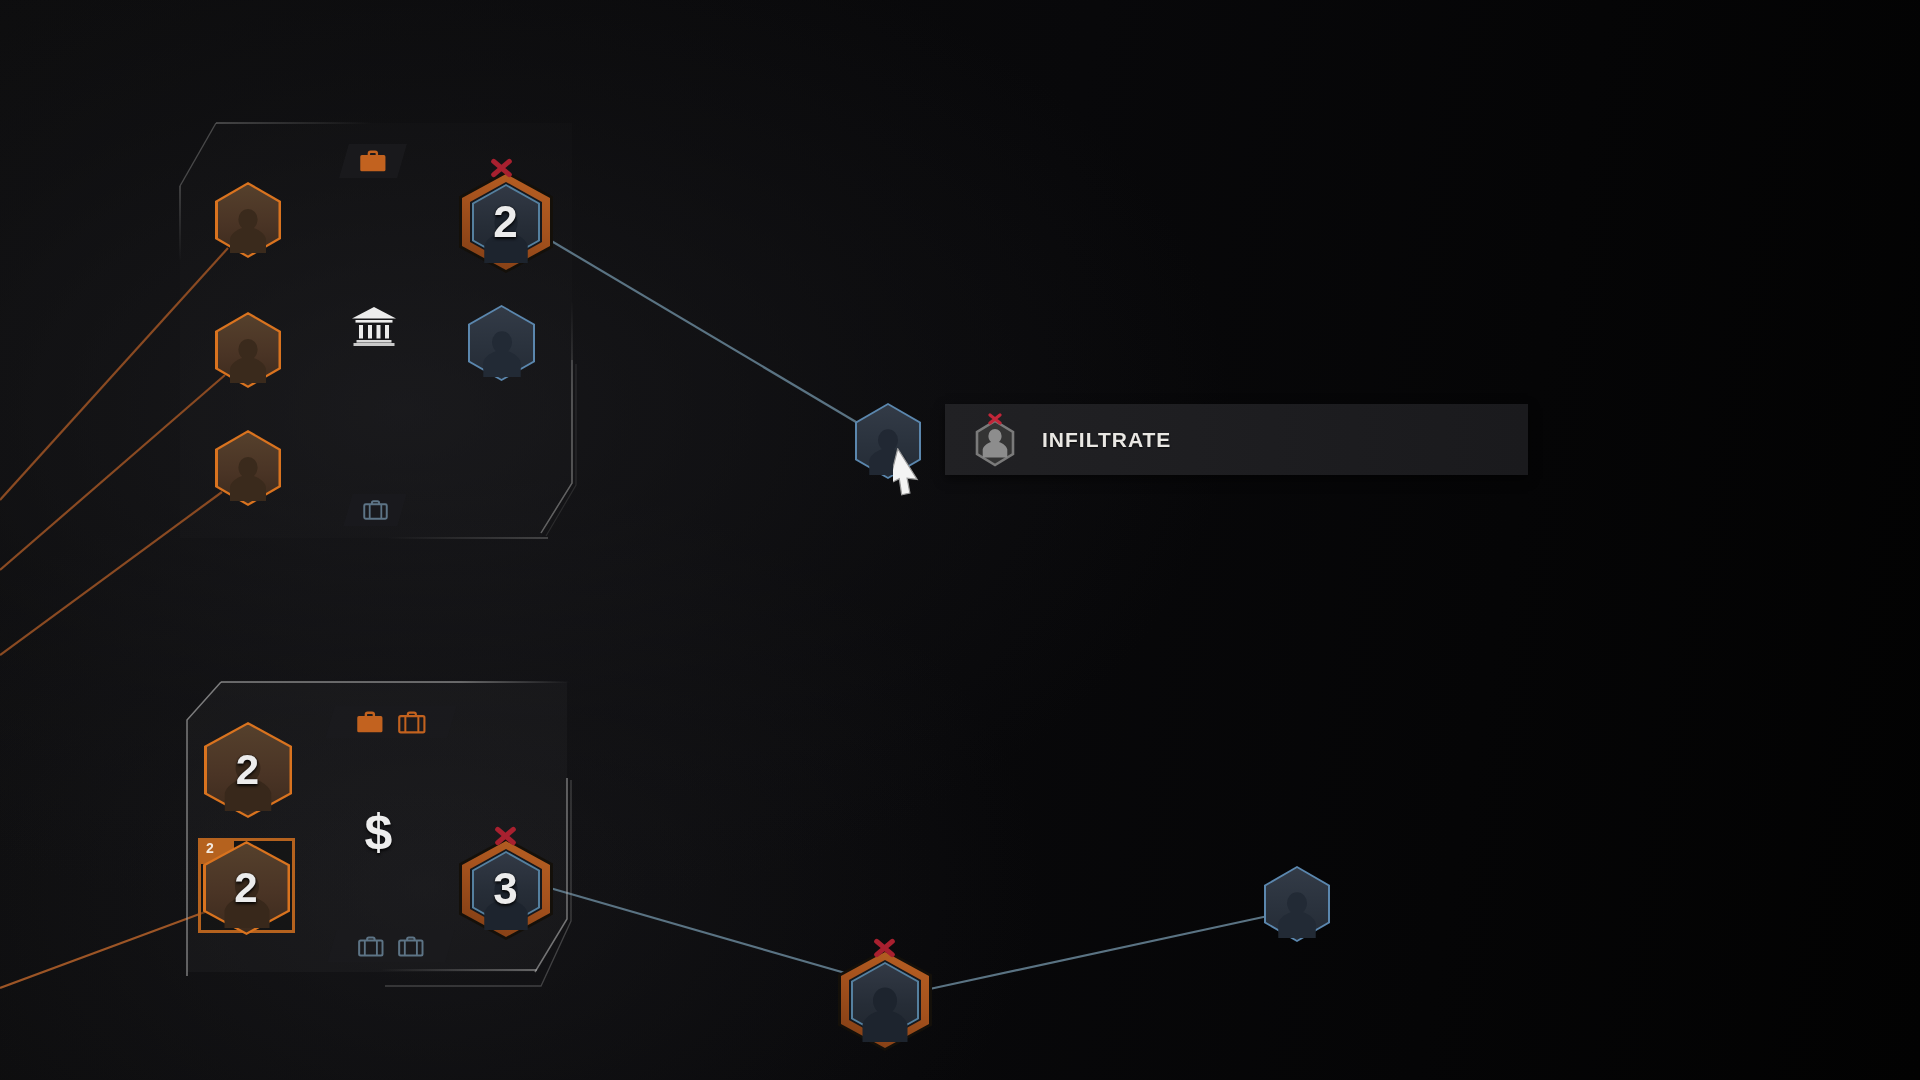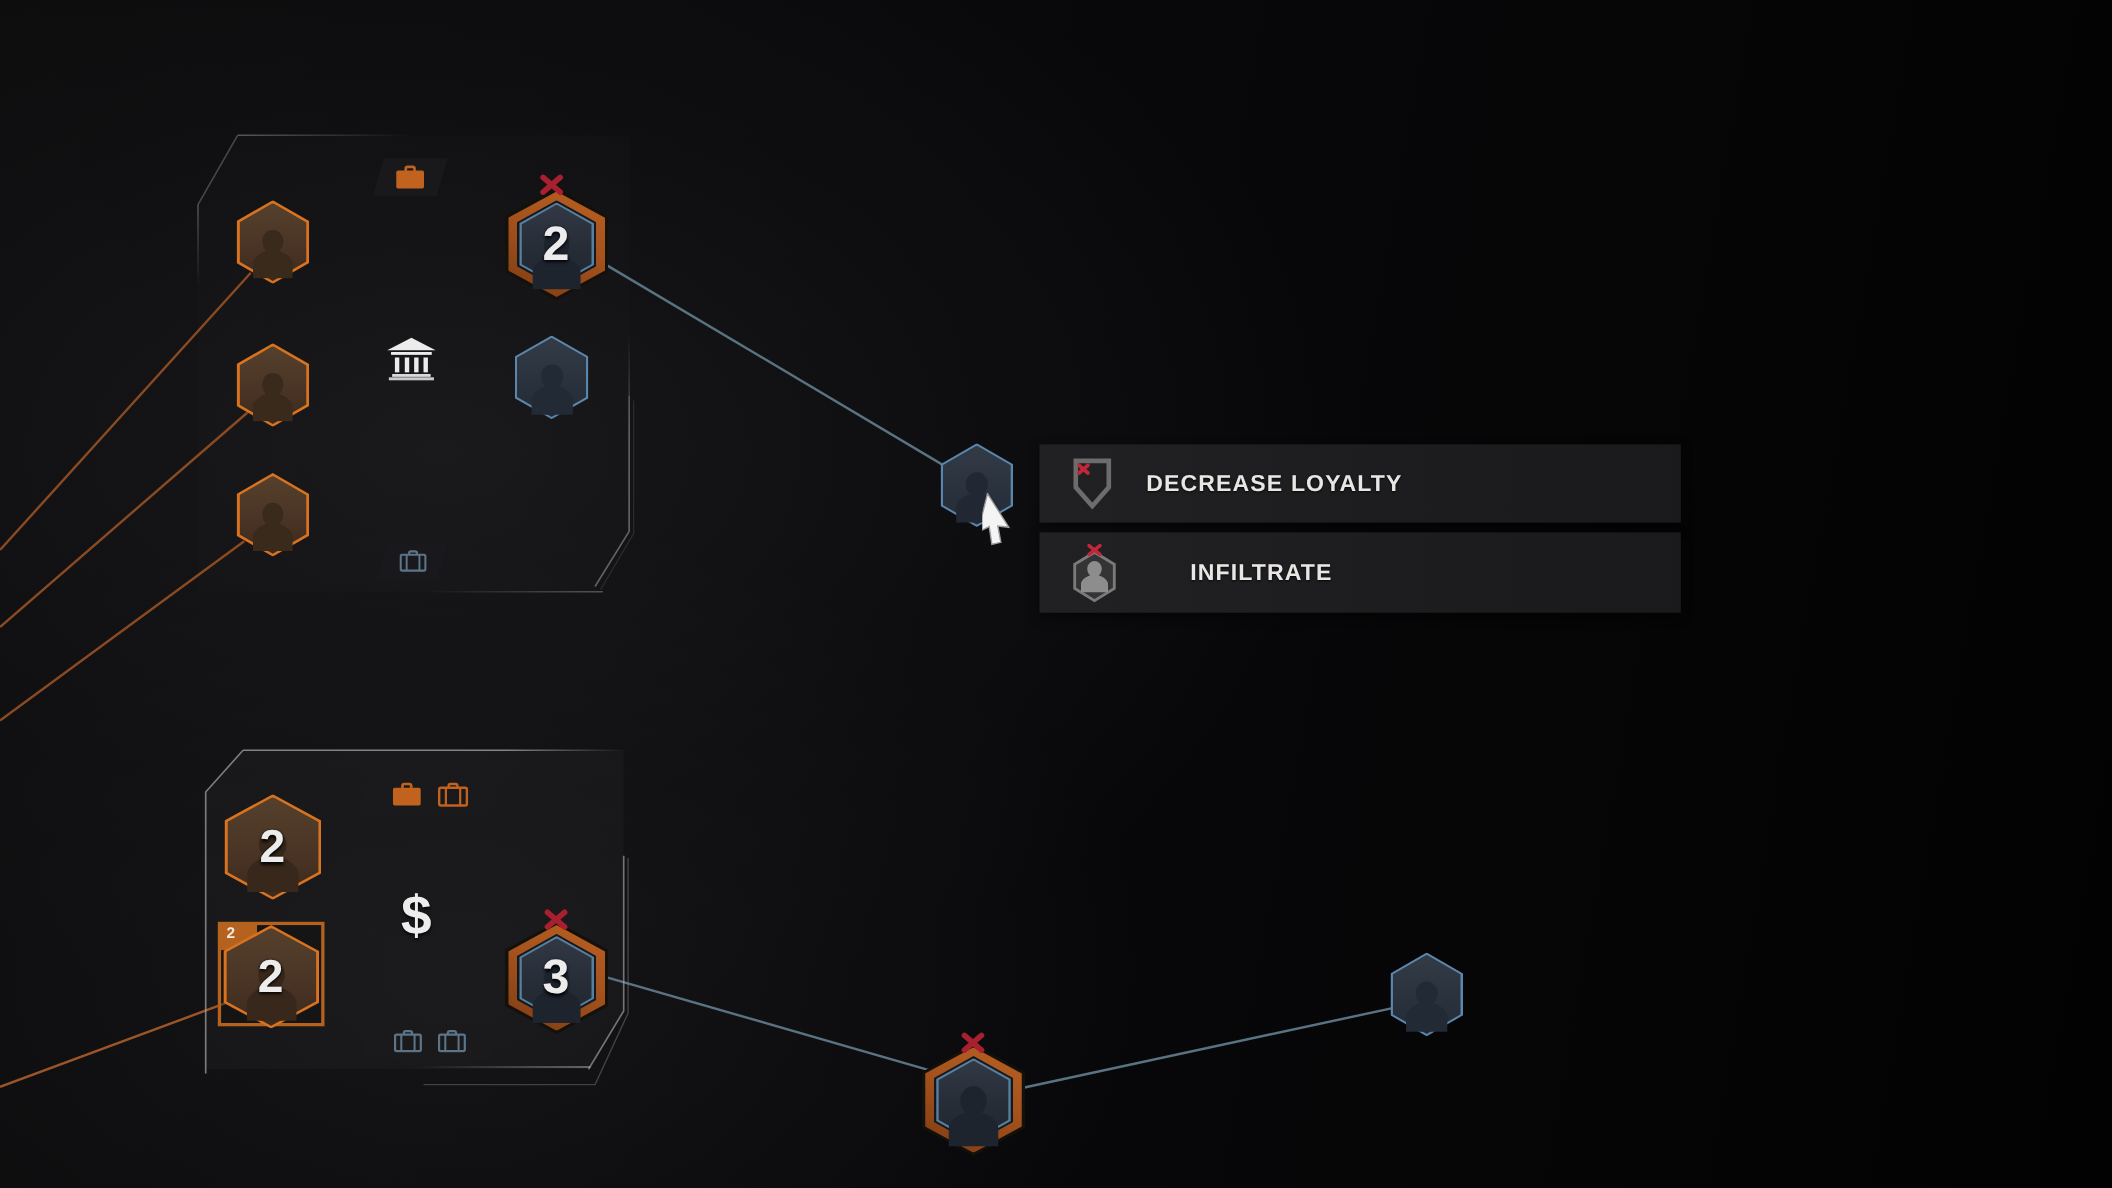--- a/index.html
+++ b/index.html
@@ -226,27 +226,20 @@
 <div class="node" style="left:855px;top:403px;width:66px;height:76px">
   <div class="hexshape b-blue"></div>
   <div class="hexshape f-slate"></div>
   <svg class="sil" width="50" height="54" viewBox="0 0 40 40" style="top:13px">
     <path d="M20 5a8 8.6 0 0 1 8 8.6c0 3.1-1.4 5.9-3.2 7.3 5 1.7 9.2 4.7 10.2 9v12H5v-12c1-4.3 5.2-7.3 10.2-9-1.8-1.4-3.2-4.2-3.2-7.3A8 8.6 0 0 1 20 5z" fill="#212833"></path>
   </svg>
 </div>
 
 <div class="menu">
   <div class="menu-item">
-    <svg class="menu-ico" width="40" height="50" viewBox="0 0 40 50">
-      <path d="M5 4 H35 V28 L20 45 L5 28 Z" fill="none" stroke="#6c6c6c" stroke-width="4.2"></path>
-      <path d="M8 8 L16 15 M16 8 L8 15" stroke="#c22639" stroke-width="3.4" stroke-linecap="round"></path>
-    </svg>
-    <span class="menu-label">DECREASE LOYALTY</span>
-  </div>
-  <div class="menu-item">
     <svg class="menu-ico" width="44" height="54" viewBox="0 0 44 54">
       <polygon points="22,8 40,19 40,41 22,52 4,41 4,19" fill="#343434" stroke="#7a7a7a" stroke-width="2.6"></polygon>
       <path d="M22 16a6.6 7 0 0 1 6.6 7c0 2.6-1.2 4.9-2.7 6 4.1 1.4 7.6 3.9 8.4 7.4v8H9.7v-8c.8-3.5 4.3-6 8.4-7.4-1.5-1.1-2.7-3.4-2.7-6a6.6 7 0 0 1 6.6-7z" fill="#8d8d8d"></path>
       <path d="M17 2 L27 10 M27 2 L17 10" stroke="#c22639" stroke-width="3.2" stroke-linecap="round"></path>
     </svg>
     <span class="menu-label">INFILTRATE</span>
   </div>
 </div>
 
 <svg class="cursor" style="left:893px;top:448px" width="40" height="50" viewBox="0 0 30 40">

